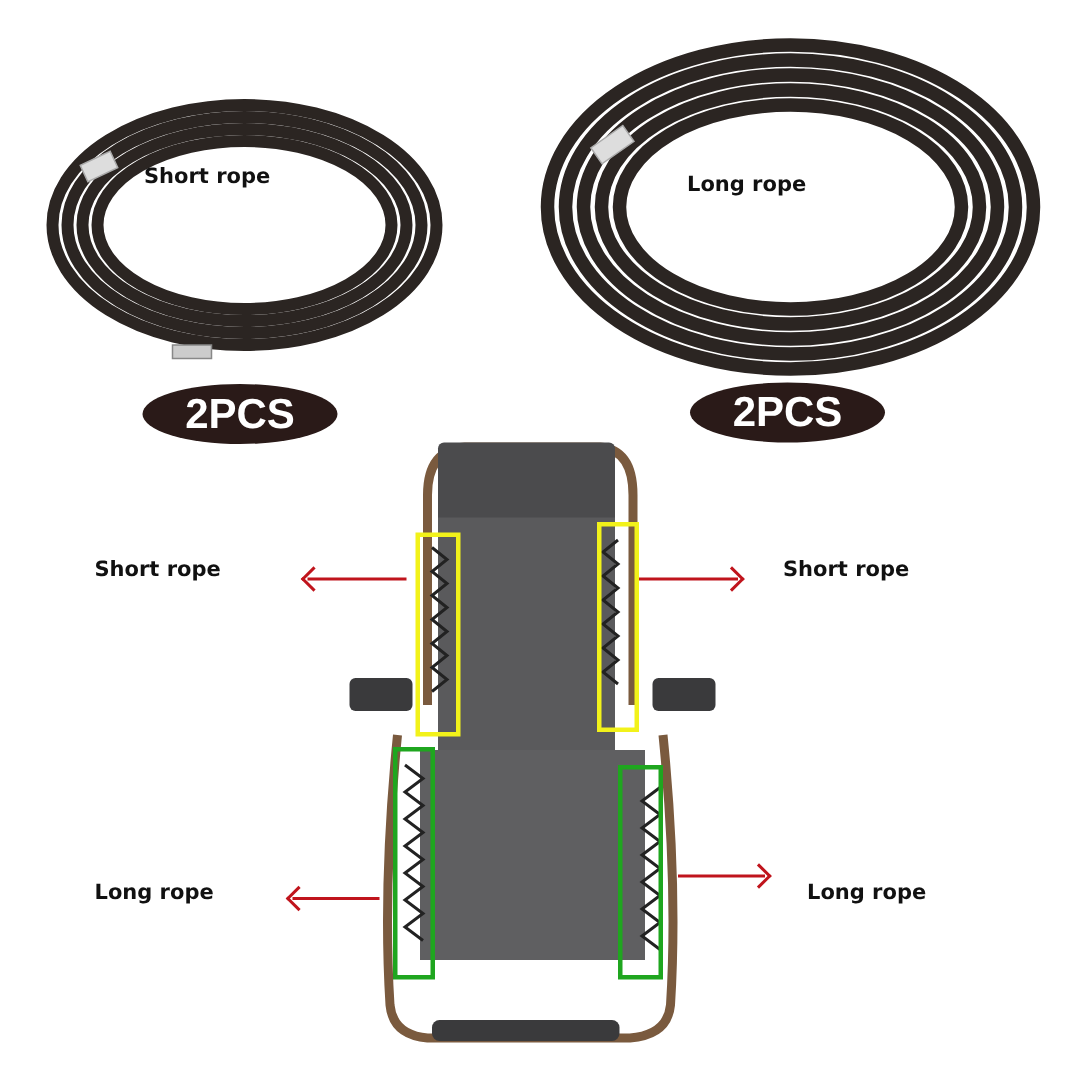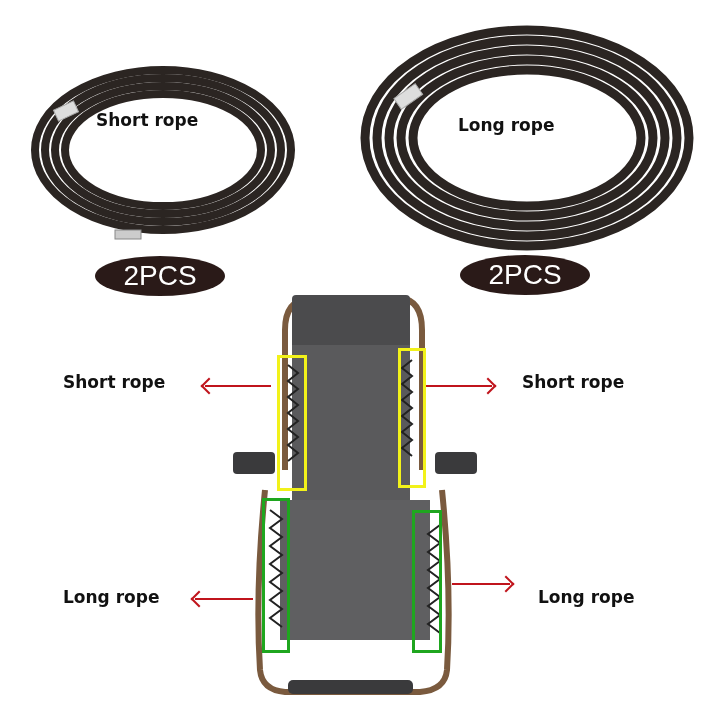--- a/index.html
+++ b/index.html
@@ -1,19 +1,19 @@
 <!DOCTYPE html>
 <html><head>
 <meta charset="utf-8">
 <style>
   html,body{margin:0;padding:0;background:#ffffff;}
   body{width:720px;height:720px;position:relative;overflow:hidden;font-family:"DejaVu Sans","Liberation Sans",sans-serif;}
   .abs{position:absolute;}
-  .label{position:absolute;font-weight:bold;font-size:17px;color:#111;white-space:nowrap;}
-  .badge{position:absolute;width:130px;height:40px;border-radius:50%;background:#2a1a18;color:#fff;font-weight:normal;font-size:28px;display:flex;align-items:center;justify-content:center;font-family:"Liberation Sans",sans-serif;}
+  .label{position:absolute;font-weight:bold;font-size:14px;color:#111;white-space:nowrap;}
+  .badge{position:absolute;width:130px;height:40px;border-radius:50%;background:#2a1a18;color:#fff;font-weight:bold;font-size:28px;display:flex;align-items:center;justify-content:center;font-family:"Liberation Sans",sans-serif;}
   .arrow{position:absolute;height:2px;background:#c0141c;}
   .arrow.left::before{content:"";position:absolute;left:-2px;top:-5px;width:10px;height:10px;border-left:2px solid #c0141c;border-bottom:2px solid #c0141c;transform:rotate(45deg);}
   .arrow.right::after{content:"";position:absolute;right:-2px;top:-5px;width:10px;height:10px;border-right:2px solid #c0141c;border-top:2px solid #c0141c;transform:rotate(45deg);}
   .box{position:absolute;border:3px solid;box-sizing:border-box;}
 </style>
 </head>
 <body>
 
 <svg class="abs" style="left:25px;top:60px" width="275" height="185" viewBox="0 0 275 185">
   <g fill="none" stroke="#2b2522">

